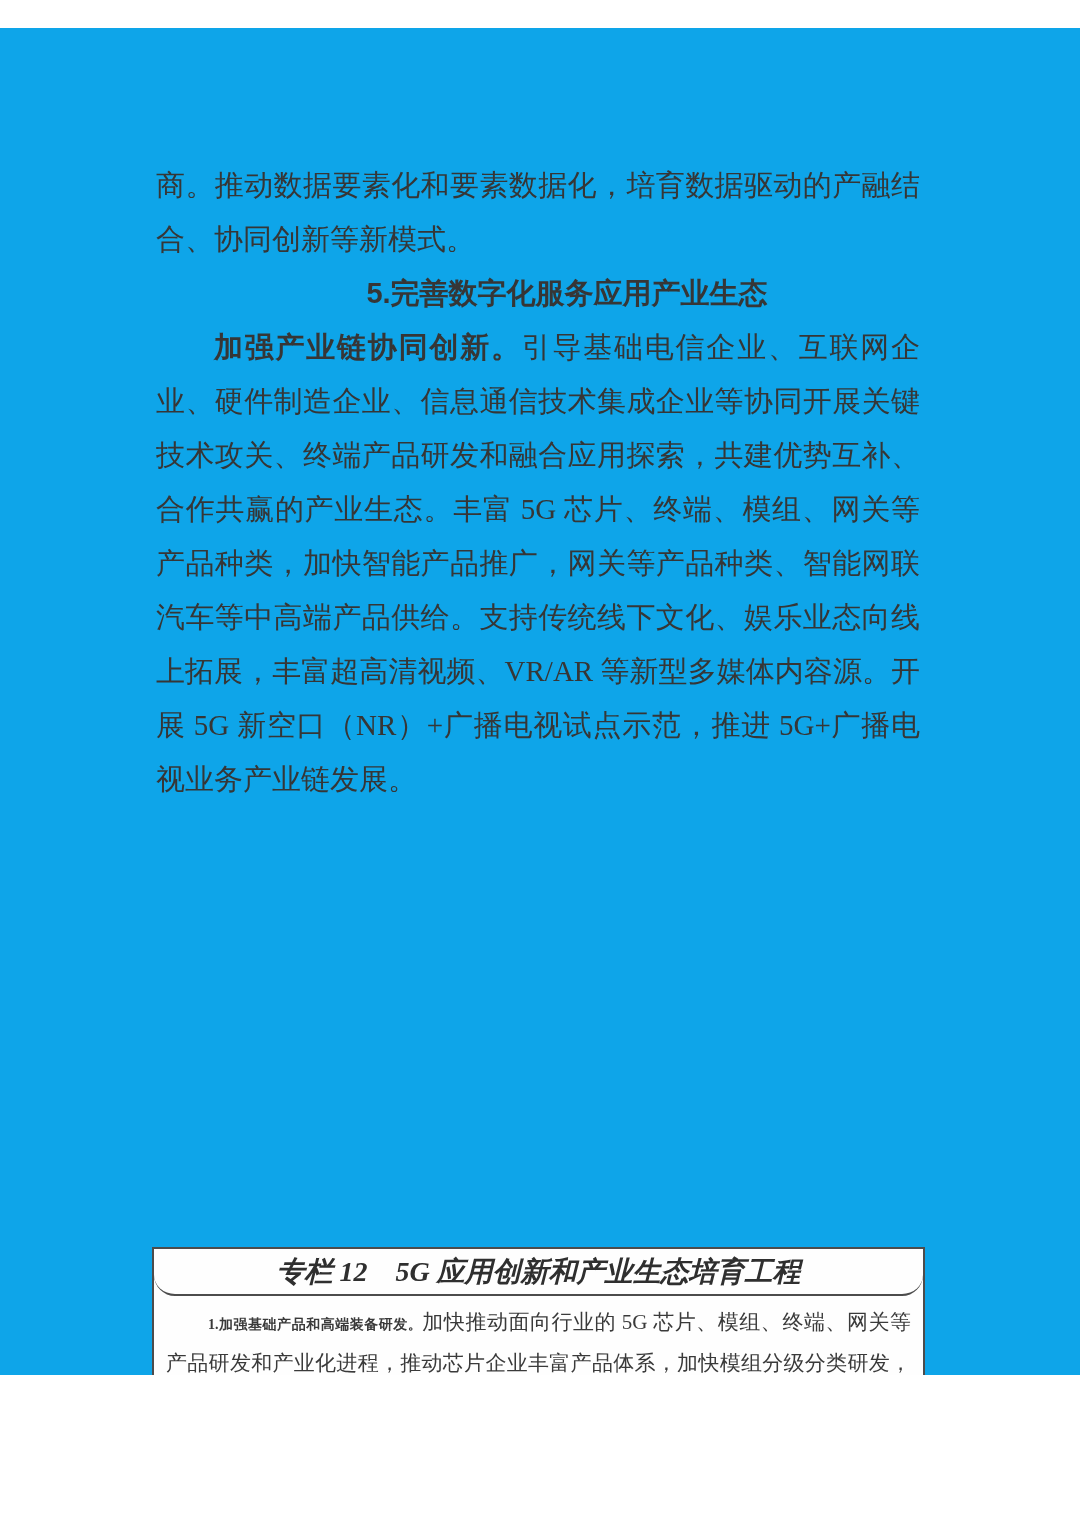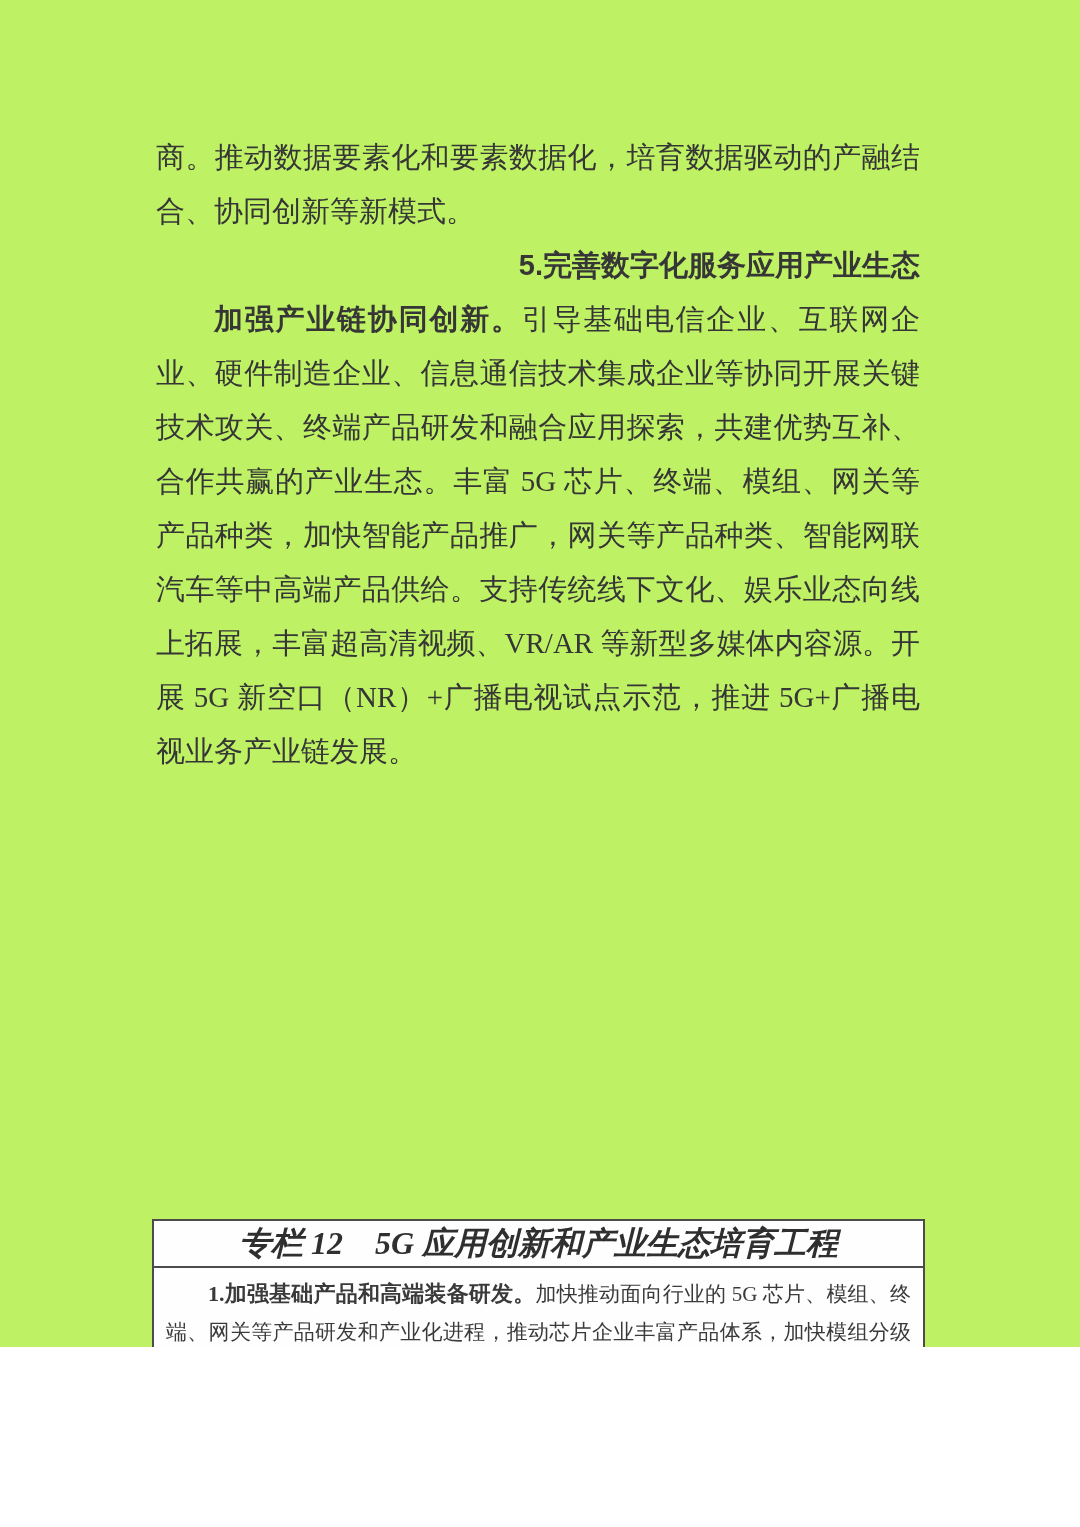--- a/index.html
+++ b/index.html
@@ -4,83 +4,85 @@
 <style>
   html, body {
     margin: 0;
     padding: 0;
     background: #ffffff;
   }
   .page {
     position: relative;
     width: 1080px;
     height: 1347px;
-    background: #bef264;
+    background: #0ea5e9;
     overflow: hidden;
     font-family: "Liberation Serif", "DejaVu Serif", serif;
     color: #363636;
+    margin-top: 28px;
   }
   .body-text {
     position: absolute;
     left: 156px;
     top: 130px;
     width: 764px;
   }
   .para {
     margin: 0;
     font-size: 29px;
     line-height: 54px;
     text-align: justify;
     text-indent: 2em;
   }
   .para.no-indent {
     text-indent: 0;
   }
   .heading {
     font-weight: bold;
     font-family: "Liberation Sans", "DejaVu Sans", sans-serif;
-    text-align: right;
+    text-align: center;
   }
   .lead {
     font-weight: bold;
     font-family: Liberation Serif, serif;
   }
   .callout {
     position: absolute;
     left: 152px;
     top: 1219px;
     width: 773px;
     height: 171px;
     border: 2px solid #4c4c4c;
     box-sizing: border-box;
     background: #fefefe;
     overflow: hidden;
   }
   .callout-title {
     text-align: center;
     font-weight: bold;
     font-style: italic;
-    font-size: 32px;
+    font-size: 28px;
     line-height: 45px;
     border-bottom: 2px solid #4c4c4c;
     color: #2f2f2f;
+    border-radius: 21px;
   }
   .callout-body {
     padding: 7px 12px 8px 12px;
   }
   .callout-para {
     margin: 0;
     font-size: 21px;
     line-height: 38px;
     text-align: justify;
     text-indent: 2em;
     color: #3a3a3a;
   }
   .callout-para .lead {
-    font-size: 22px;
+    font-size: 14px;
   }
   .page-number {
     position: absolute;
     left: 0;
     width: 100%;
     top: 1412px;
     text-align: center;
     font-size: 23px;
     color: #3d3d3d;
   }

